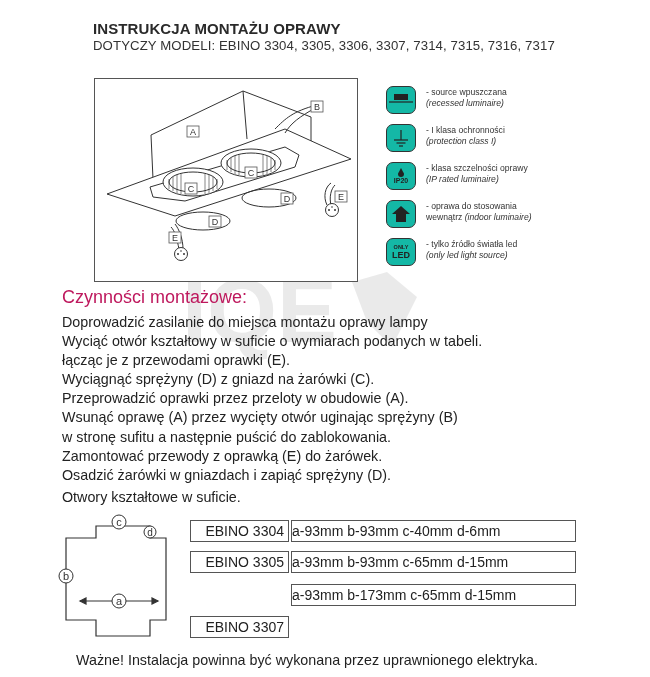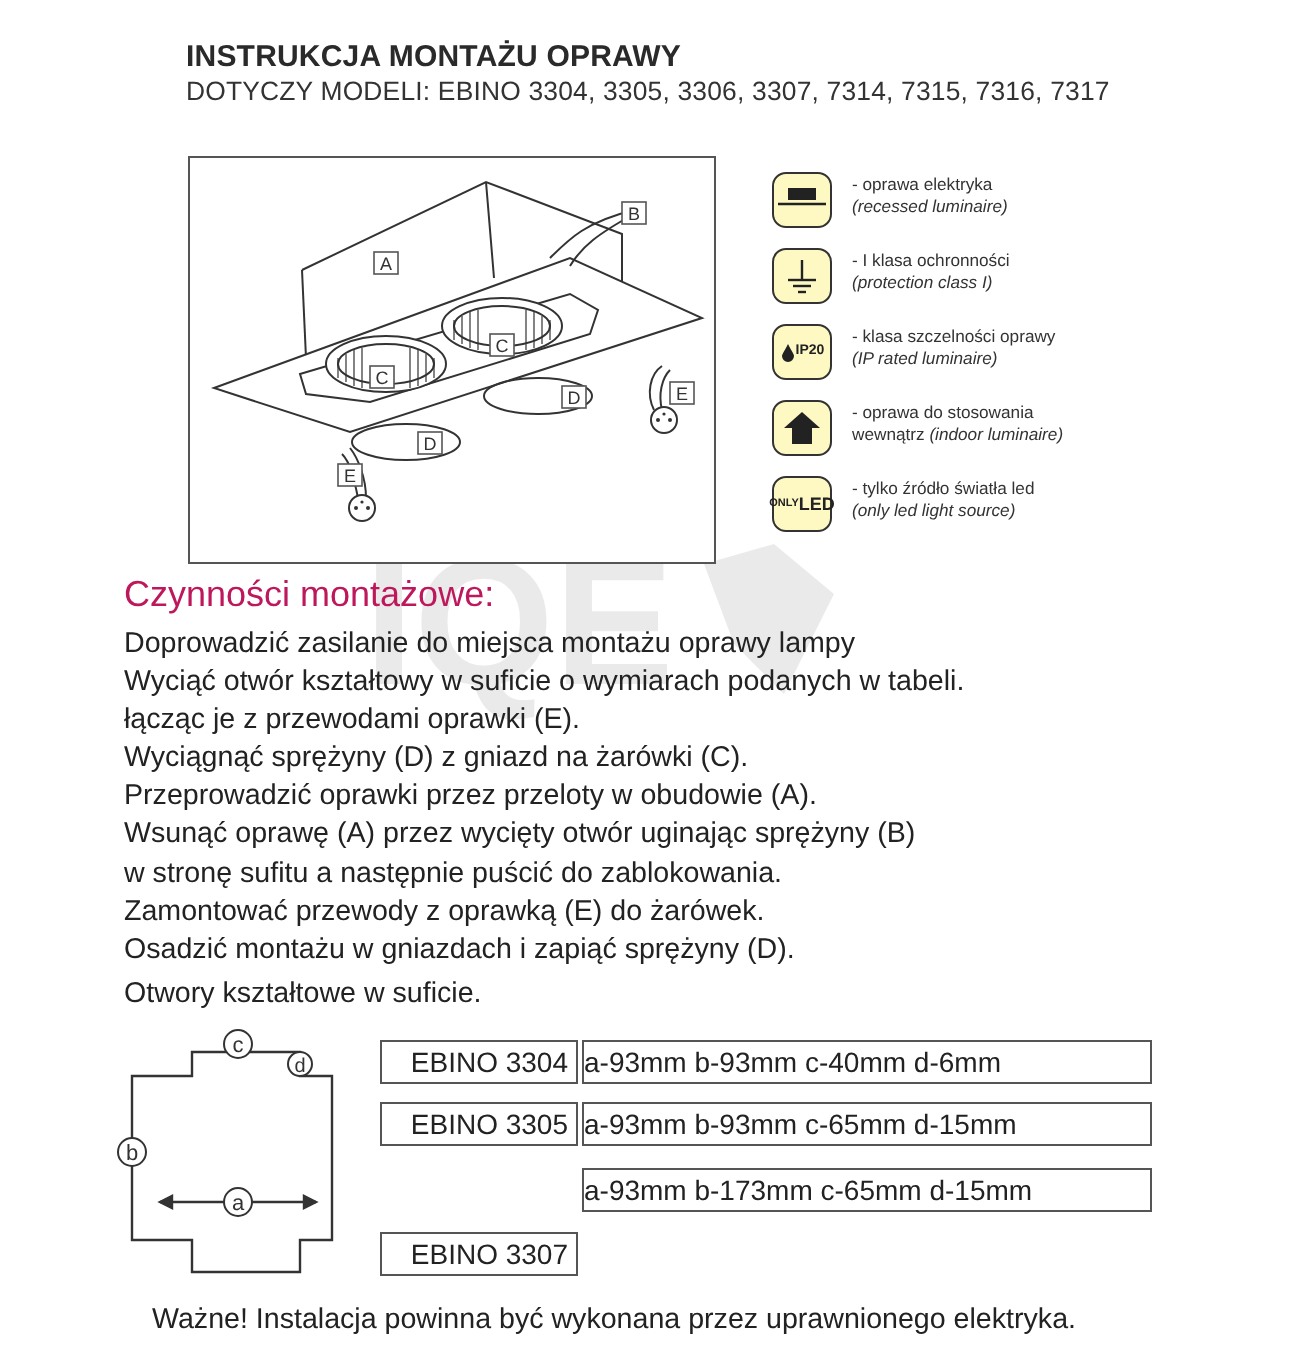--- a/index.html
+++ b/index.html
@@ -4,21 +4,21 @@
 <style>
   html, body { margin: 0; padding: 0; background: #ffffff; }
   body { width: 650px; height: 677px; position: relative; overflow: hidden;
          font-family: "Liberation Sans", sans-serif; color: #222; }
   .title { position: absolute; left: 93px; top: 20px; font-size: 15px; font-weight: bold; color: #2a2a2a; letter-spacing: 0.1px; }
   .subtitle { position: absolute; left: 93px; top: 38px; font-size: 13.2px; color: #333; letter-spacing: 0.1px; }
   .diagram { position: absolute; left: 94px; top: 78px; width: 264px; height: 204px; border: 1.5px solid #555; box-sizing: border-box; background: #fff; }
   .diagram svg { position: absolute; left: 0; top: 0; }
   .legend { position: absolute; left: 386px; top: 86px; width: 240px; }
   .legend-item { position: absolute; left: 0; height: 32px; width: 240px; }
-  .legend-icon { position: absolute; left: 0; top: 0; width: 30px; height: 28px; border: 1.5px solid #333; border-radius: 7px; box-sizing: border-box; display: flex; align-items: center; justify-content: center; flex-direction: row; background: #fef9c3; }
+  .legend-icon { position: absolute; left: 0; top: 0; width: 30px; height: 28px; border: 1.5px solid #333; border-radius: 7px; box-sizing: border-box; display: flex; align-items: center; justify-content: center; flex-direction: column; background: #14b8a6; }
   .legend-text { position: absolute; left: 40px; top: 1px; font-size: 8.6px; color: #333; line-height: 11px; }
   .legend-text .en { font-style: italic; }
   .section-heading { position: absolute; left: 62px; top: 287px; font-size: 18px; color: #be185d; }
   .steps { position: absolute; left: 62px; top: 313px; font-size: 14.3px; color: #222; line-height: 19.1px; }
   .steps div { white-space: nowrap; }
   .holes-heading { position: absolute; left: 62px; top: 489px; font-size: 14.3px; color: #222; }
   .hole-diagram { position: absolute; left: 58px; top: 512px; }
   .dims-table { position: absolute; left: 190px; top: 520px; }
   .dim-row { position: absolute; left: 0; height: 32px; width: 386px; }
   .dim-model { position: absolute; left: 0; top: 0; width: 99px; height: 22px; border: 1.3px solid #555; box-sizing: border-box; font-size: 14px; line-height: 20px; text-align: right; padding-right: 4px; color: #222; }
@@ -106,21 +106,21 @@
 
 <div class="legend">
   <div class="legend-item" style="top:0px">
     <div class="legend-icon">
       <svg width="24" height="20" viewBox="0 0 24 20">
           <rect x="5" y="4" width="14" height="6" fill="#222"></rect>
           <line x1="0" y1="12" x2="24" y2="12" stroke="#222" stroke-width="1.2"></line>
         </svg>
     </div>
     <div class="legend-text">
-      <div>- oprawa elektryka</div>
+      <div>- source wpuszczana</div>
       <div class="en">(recessed luminaire)</div>
     </div>
   </div>
   <div class="legend-item" style="top:38px">
     <div class="legend-icon">
       <svg width="20" height="20" viewBox="0 0 20 20">
           <g stroke="#222" stroke-width="1.2">
             <line x1="10" y1="2" x2="10" y2="12"></line>
             <line x1="3" y1="12" x2="17" y2="12"></line>
             <line x1="5.5" y1="15" x2="14.5" y2="15"></line>
@@ -171,21 +171,21 @@
 <div class="section-heading">Czynności montażowe:</div>
 <div class="steps">
   <div>Doprowadzić zasilanie do miejsca montażu oprawy lampy</div>
   <div>Wyciąć otwór kształtowy w suficie o wymiarach podanych w tabeli.</div>
   <div>łącząc je z przewodami oprawki (E).</div>
   <div>Wyciągnąć sprężyny (D) z gniazd na żarówki (C).</div>
   <div>Przeprowadzić oprawki przez przeloty w obudowie (A).</div>
   <div>Wsunąć oprawę (A) przez wycięty otwór uginając sprężyny (B)</div>
   <div>w stronę sufitu a następnie puścić do zablokowania.</div>
   <div>Zamontować przewody z oprawką (E) do żarówek.</div>
-  <div>Osadzić montażu w gniazdach i zapiąć sprężyny (D).</div>
+  <div>Osadzić żarówki w gniazdach i zapiąć sprężyny (D).</div>
 </div>
 
 <div class="holes-heading">Otwory kształtowe w suficie.</div>
 
 <div class="hole-diagram">
   <svg width="130" height="130" viewBox="0 0 130 130">
     <g stroke="#333" stroke-width="1.2" fill="none">
       <path d="M38 14 L38 26 L8 26 L8 108 L38 108 L38 124 L92 124 L92 108 L108 108 L108 26 L92 26 L92 14 Z"></path>
       <line x1="22" y1="89" x2="100" y2="89"></line>
       <path d="M22 89 L28 86 L28 92 Z" fill="#333"></path>

